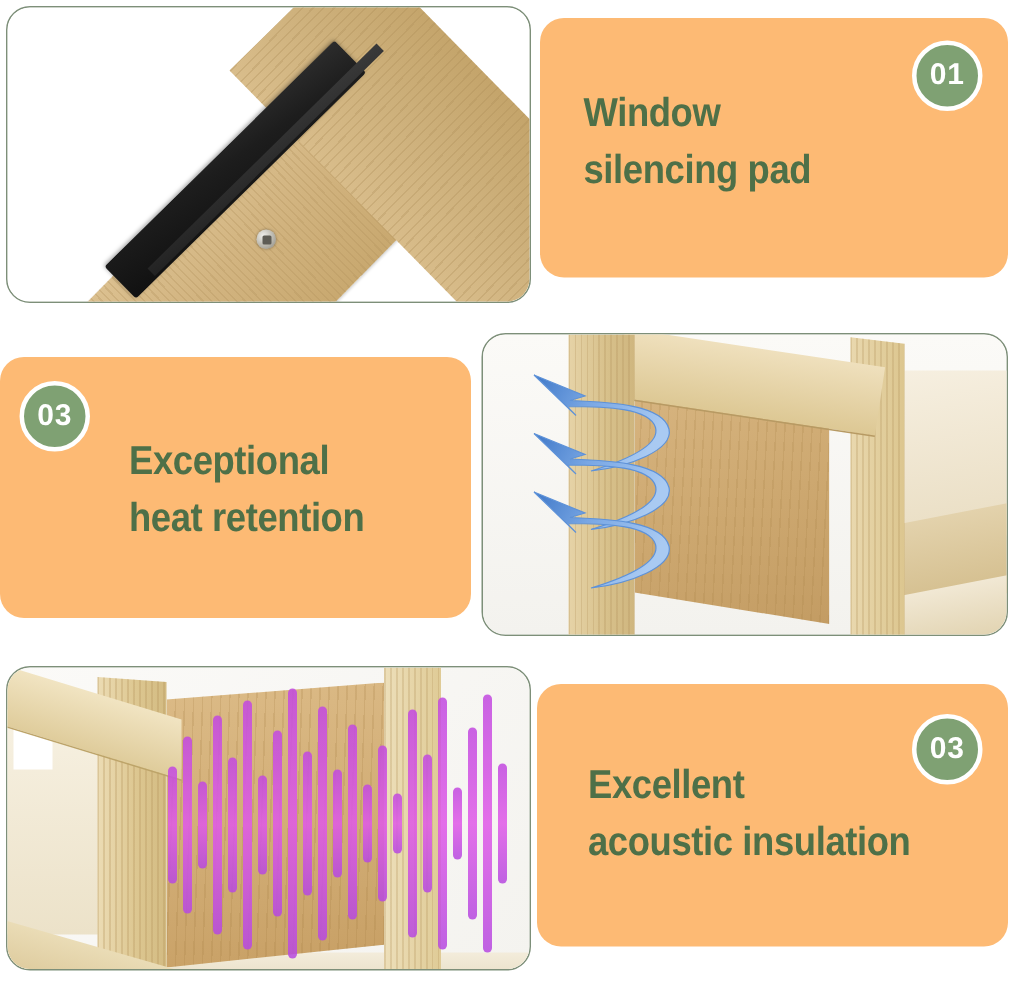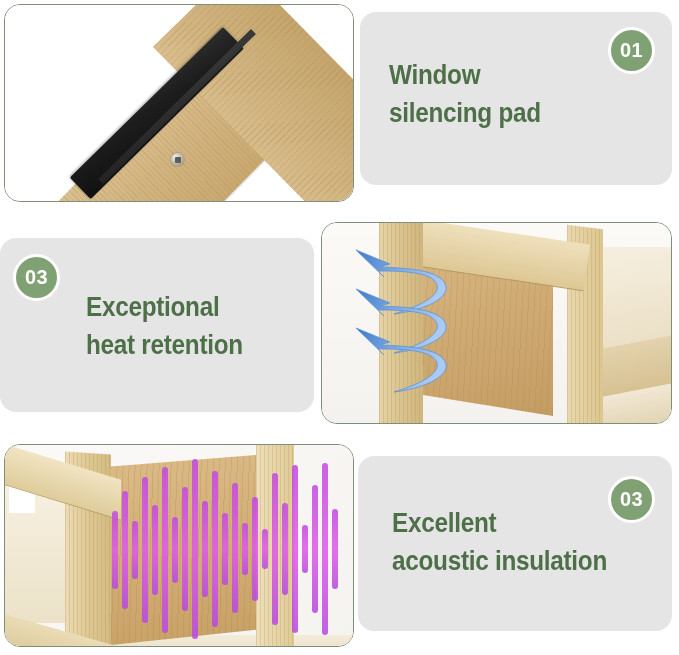--- a/index.html
+++ b/index.html
@@ -30,21 +30,21 @@
   }
   #photo1{left:4px;top:4px;width:350px;height:198px;}
   #photo2{left:321px;top:4px;width:351px;height:202px;}
   #photo3{left:4px;top:7px;width:350px;height:203px;}
 
   .photo-inner{position:absolute;inset:0;overflow:hidden;}
 
   
   .text-card{
     position:absolute;
-    background:#e5e5e5;
+    background:#fdba74;
     border-radius:16px;
     box-sizing:border-box;
   }
   #text1{left:360px;top:12px;width:312px;height:173px;}
   #text2{left:0px;top:20px;width:314px;height:174px;}
   #text3{left:358px;top:19px;width:314px;height:175px;padding-left:24px;}
 
   .heading{
     position:absolute;
     color:#4e7048;

